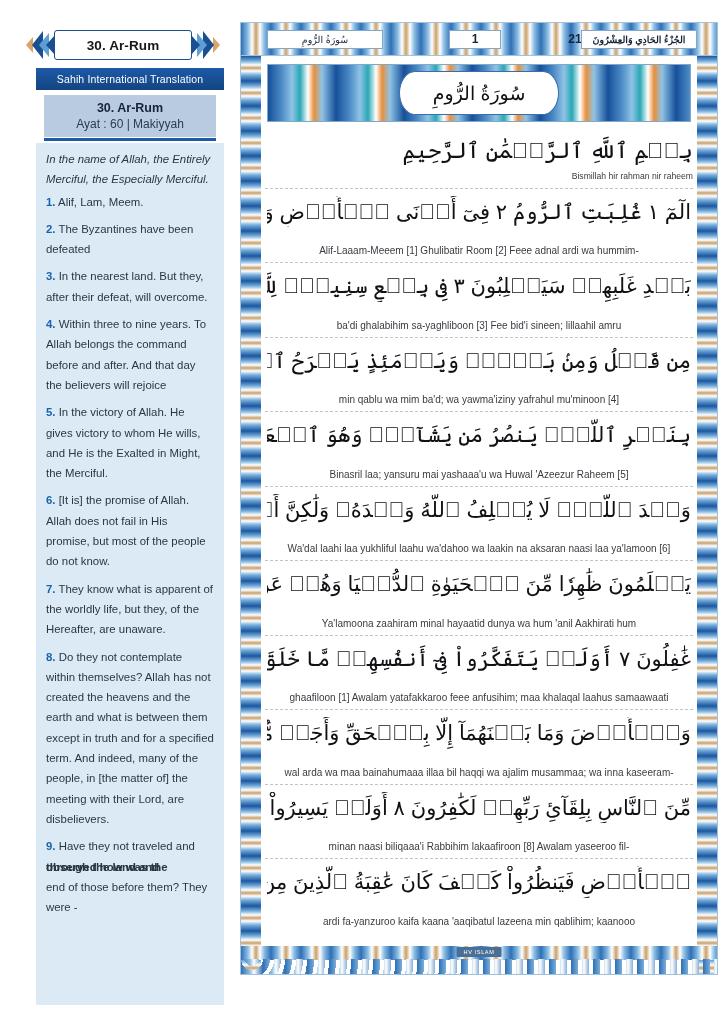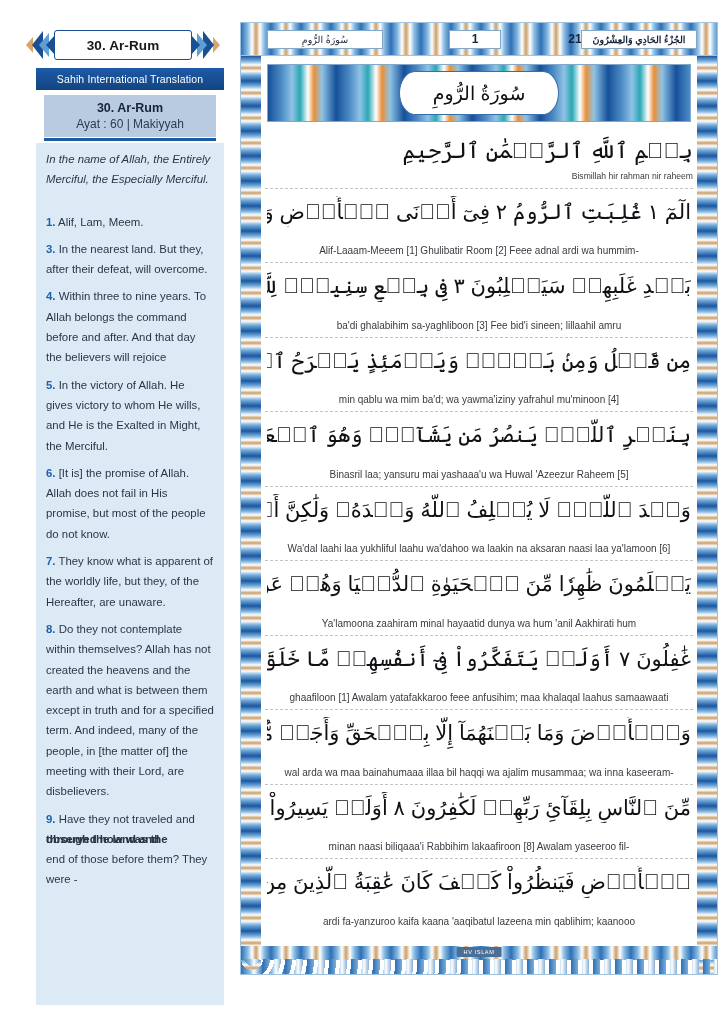--- a/index.html
+++ b/index.html
@@ -92,21 +92,21 @@
     width: 188px; height: 862px;
     background: #dceaf6;
     padding: 6px 10px 8px 10px;
     overflow: hidden;
   }
   .bismillah-line {
     font-size: 11.4px;
     font-style: italic;
     color: #2a3644;
     line-height: 1.78;
-    margin-bottom: 22px;
+    margin-bottom: 2px;
   }
   .ayah {
     font-size: 11.4px;
     color: #2a3644;
     line-height: 1.78;
     margin-bottom: 7px;
   }
   .ayah .num {
     color: #1863ad;
     font-weight: bold;
@@ -324,20 +324,24 @@
 
   <div id="translation-body">
     <div class="bismillah-line">In the name of Allah, the Entirely Merciful, the Especially Merciful.</div>
 
     <div>
       <div class="ayah">
         <span class="num">1.</span>
         <span>Alif, Lam, Meem.</span>
       </div>
       <div class="ayah">
+        <span class="num">2.</span>
+        <span>The Byzantines have been defeated</span>
+      </div>
+      <div class="ayah">
         <span class="num">3.</span>
         <span>In the nearest land. But they, after their defeat, will overcome.</span>
       </div>
       <div class="ayah">
         <span class="num">4.</span>
         <span>Within three to nine years. To Allah belongs the command before and after. And that day the believers will rejoice</span>
       </div>
       <div class="ayah">
         <span class="num">5.</span>
         <span>In the victory of Allah. He gives victory to whom He wills, and He is the Exalted in Might, the Merciful.</span>

